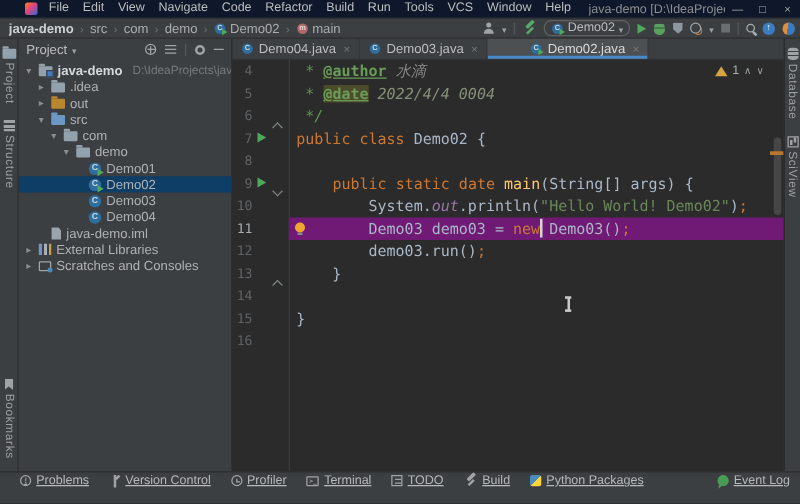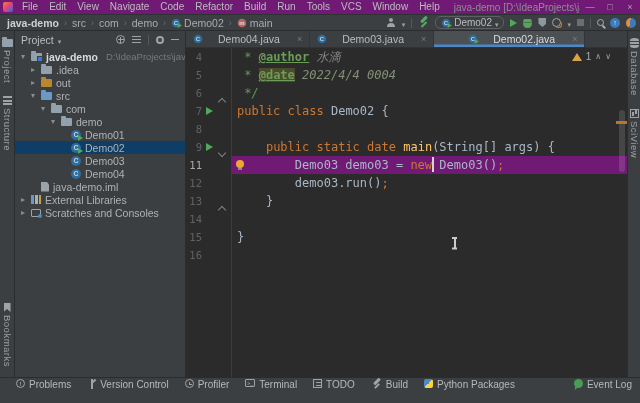--- a/index.html
+++ b/index.html
@@ -2,21 +2,21 @@
 <html><head>
 <meta charset="utf-8">
 <style>
   * { margin:0; padding:0; box-sizing:border-box; }
   html,body { background:#1e1e1e; }
   .app { position:relative; width:640px; height:403px; background:#3C3F41; overflow:hidden;
          font-family:"Liberation Sans",sans-serif; font-size:11px; color:#BBBDBF; cursor:default; }
 
   
   .titlebar { position:absolute; top:0; left:0; width:640px; height:15px; display:flex; align-items:center;
-              background:#701a75; border-bottom:1px solid #2E3133; padding-left:3px; }
+              background:#0f172a; border-bottom:1px solid #2E3133; padding-left:20px; }
   .logo { width:10px; height:10px; border-radius:2px; flex:none; margin-right:5px;
           background:linear-gradient(135deg,#FC801D 0%,#E4447D 45%,#2A6BD8 100%); }
   .menubar { display:flex; gap:3px; flex:none; }
   .menu-item { padding:0 4px; font-size:10px; color:#BBBDBF; line-height:14px; }
   .wtitle { margin-left:10px; flex:1; font-size:10px; color:#8C8F92; white-space:nowrap; overflow:hidden; }
   .wctrls { display:flex; flex:none; }
   .wbtn { width:20px; text-align:center; font-size:9px; color:#A6A8AA; line-height:14px; }
 
   
   .navbar { position:absolute; top:15px; left:0; width:640px; height:16px; display:flex; align-items:center;
@@ -124,21 +124,21 @@
   .ic-build { width:11px; height:11px; }
   .ic-build::before { content:""; position:absolute; top:1px; left:2px; width:8px; height:3px; background:#A0A3A6; transform:rotate(-45deg); border-radius:1px; }
   .ic-build::after { content:""; position:absolute; top:4px; left:5px; width:2px; height:6px; background:#A0A3A6; transform:rotate(45deg); }
   .ic-python { width:9px; height:9px; border-radius:2px; background:linear-gradient(135deg,#4B8BBE 50%,#FFD43B 50%); }
   .ic-eventlog { width:9px; height:9px; border-radius:50%; background:#499C54; }
   .ic-eventlog::after { content:""; position:absolute; left:1px; bottom:-2px; width:0; height:0; border-top:3px solid #499C54; border-right:3px solid transparent; }
 
   
   .earea { position:absolute; left:186px; top:0; bottom:0; right:13px; background:#2B2B2B; }
   .tabs { position:absolute; top:0; left:0; right:0; height:17px; background:#3C3F41; border-bottom:1px solid #323232; display:flex; }
-  .tab { display:flex; align-items:center; gap:15px; padding:0 7px; border-right:1px solid #333638; font-size:10.5px; color:#BBBDBF; }
+  .tab { display:flex; align-items:center; gap:4px; padding:0 7px; border-right:1px solid #333638; font-size:10.5px; color:#BBBDBF; }
   .tab.active { background:#4C5052; color:#D8DBDD; box-shadow:inset 0 -2.5px 0 #4A88C7;padding-left:34px; }
   .tab-close { color:#787C7F; font-size:9px; margin-left:2px; }
   .editor { position:absolute; top:17px; left:0; right:0; bottom:0; background:#2B2B2B; overflow:hidden; }
   .gutter-sep { position:absolute; left:45px; top:0; bottom:0; width:1px; background:#3A3D3F; }
   .ed-row { display:flex; height:18px; }
   .gut { width:45px; flex:none; display:flex; align-items:center; }
   .lnum { width:16px; text-align:right; font:10.5px/18px "DejaVu Sans Mono",monospace; color:#606366; }
   .lnum.current { color:#A7ACB0; }
   .runmark { width:14px; text-align:center; }
   .runmark.show::before { content:""; display:inline-block; width:0; height:0;
@@ -169,21 +169,21 @@
   .warn-count { color:#A8ADB2; font-size:10px; }
   .chev { color:#9DA0A3; font-size:8px; }
   .stripe-mark { position:absolute; right:0; top:73px; width:11px; height:3px; background:#B9772E; }
   .sb-thumb { position:absolute; right:2px; top:62px; width:6px; height:62px; background:rgba(255,255,255,0.13); border-radius:3px; }
 
   
   .twbar { position:absolute; left:0; top:377px; width:640px; height:14px; background:#3C3F41; border-top:1px solid #2A2C2E;
            display:flex; align-items:center; padding:0 8px 0 16px; }
   .tw-left { display:flex; align-items:center; gap:16px; flex:1; }
   .tw-right { display:flex; align-items:center; gap:6px; }
-  .tw-item { display:flex; align-items:flex-start; gap:4px; font-size:10px; color:#B6B9BB; white-space:nowrap; }
+  .tw-item { display:flex; align-items:center; gap:4px; font-size:10px; color:#B6B9BB; white-space:nowrap;text-decoration:underline; }
   .statusbar { position:absolute; left:0; top:391px; width:640px; height:12px; background:#3C3F41; border-top:1px solid #323232;
                display:flex; align-items:center; padding:0 4px; gap:8px; }
   .switcher { width:7px; height:7px; border:1px solid #8A8D90; }
   .status-msg { flex:1; font-size:10px; color:#A8ADB2; white-space:nowrap; overflow:hidden; }
   .status-right { display:flex; align-items:center; gap:10px; font-size:10px; color:#A8ADB2; }
   .lock { width:7px; height:5px; background:#A0A3A6; border-radius:1px; margin-top:3px; }
   .lock::before { content:""; position:absolute; top:-4px; left:1px; width:4px; height:4px; border:1.5px solid #A0A3A6; border-bottom:none; border-radius:3px 3px 0 0; }
 
   
   .ibeam { position:absolute; left:451px; top:237px; width:7px; height:12px; }
@@ -437,20 +437,28 @@
             <div class="ed-row">
               <div class="gut">
                 <span class="lnum">9</span>
                 <span class="runmark show"></span>
                 <span class="foldmark fold-down"></span>
               </div>
               <div class="code-line"><span class="tok-def">    </span><span class="tok-kw">public</span><span class="tok-def"> </span><span class="tok-kw">static</span><span class="tok-def"> </span><span class="tok-kw">date</span><span class="tok-def"> </span><span class="tok-method">main</span><span class="tok-def">(String[] args) {</span></div>
             </div>
             <div class="ed-row">
               <div class="gut">
+                <span class="lnum">10</span>
+                <span class="runmark"></span>
+                <span class="foldmark"></span>
+              </div>
+              <div class="code-line"><span class="tok-def">        System.</span><span class="tok-field">out</span><span class="tok-def">.println(</span><span class="tok-str">"Hello World! Demo02"</span><span class="tok-def">)</span><span class="tok-semi">;</span></div>
+            </div>
+            <div class="ed-row">
+              <div class="gut">
                 <span class="lnum current">11</span>
                 <span class="runmark"></span>
                 <span class="foldmark"></span>
               </div>
               <div class="code-line caret-line"><span class="tok-def">        Demo03 demo03 = </span><span class="tok-kw">new</span><span class="tok-def"> Demo03()</span><span class="tok-semi">;</span><span class="bulb"></span><span class="caret-bar" style="left: calc(27ch + 6px);"></span></div>
             </div>
             <div class="ed-row">
               <div class="gut">
                 <span class="lnum">12</span>
                 <span class="runmark"></span>

